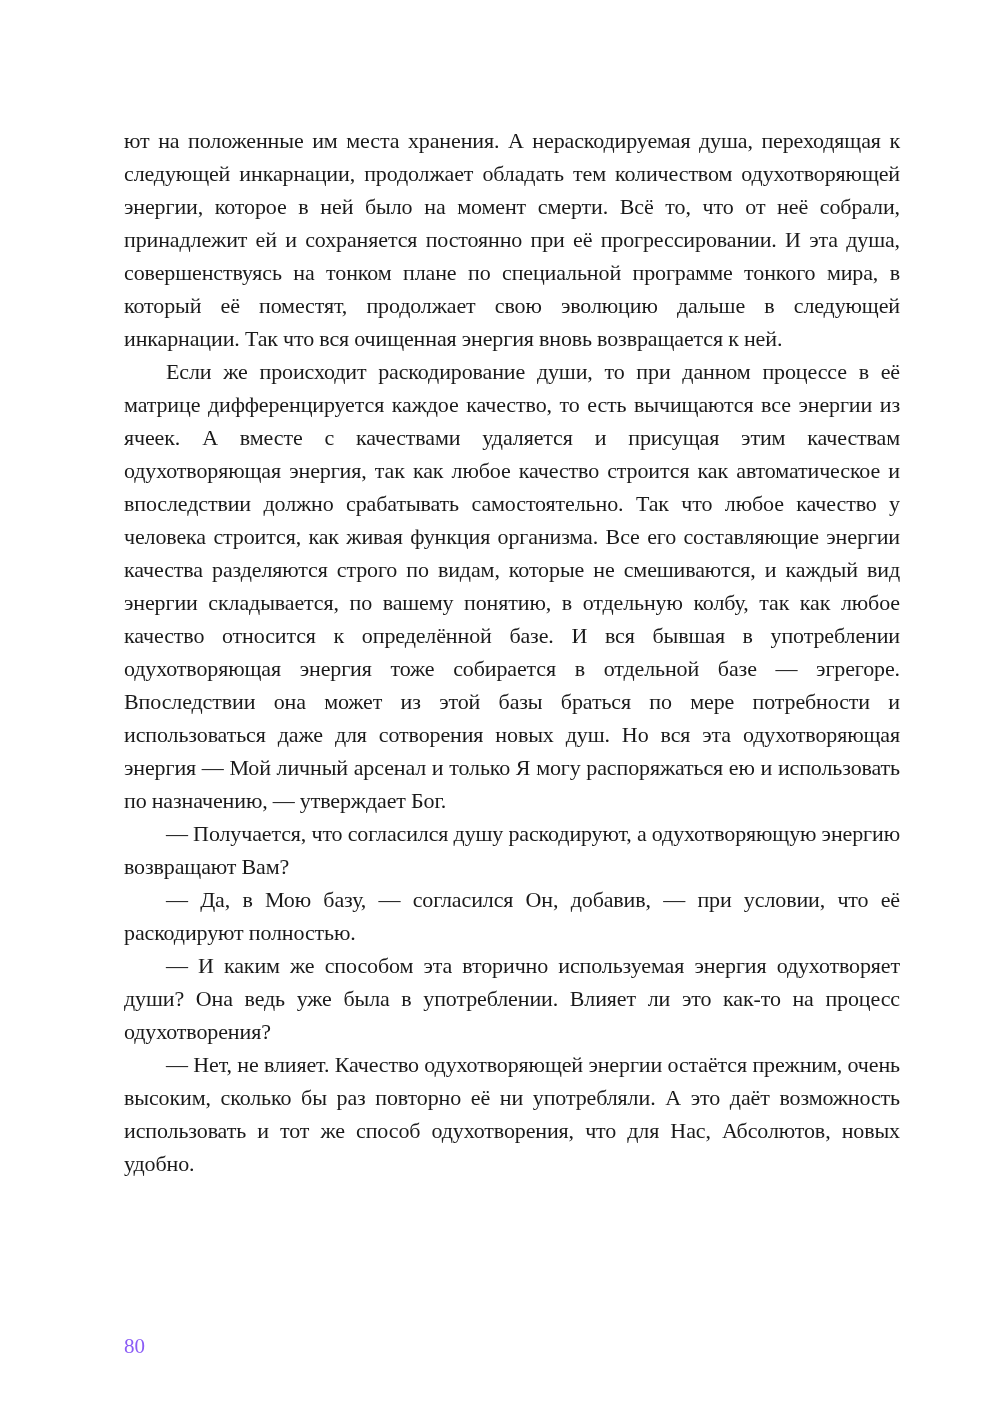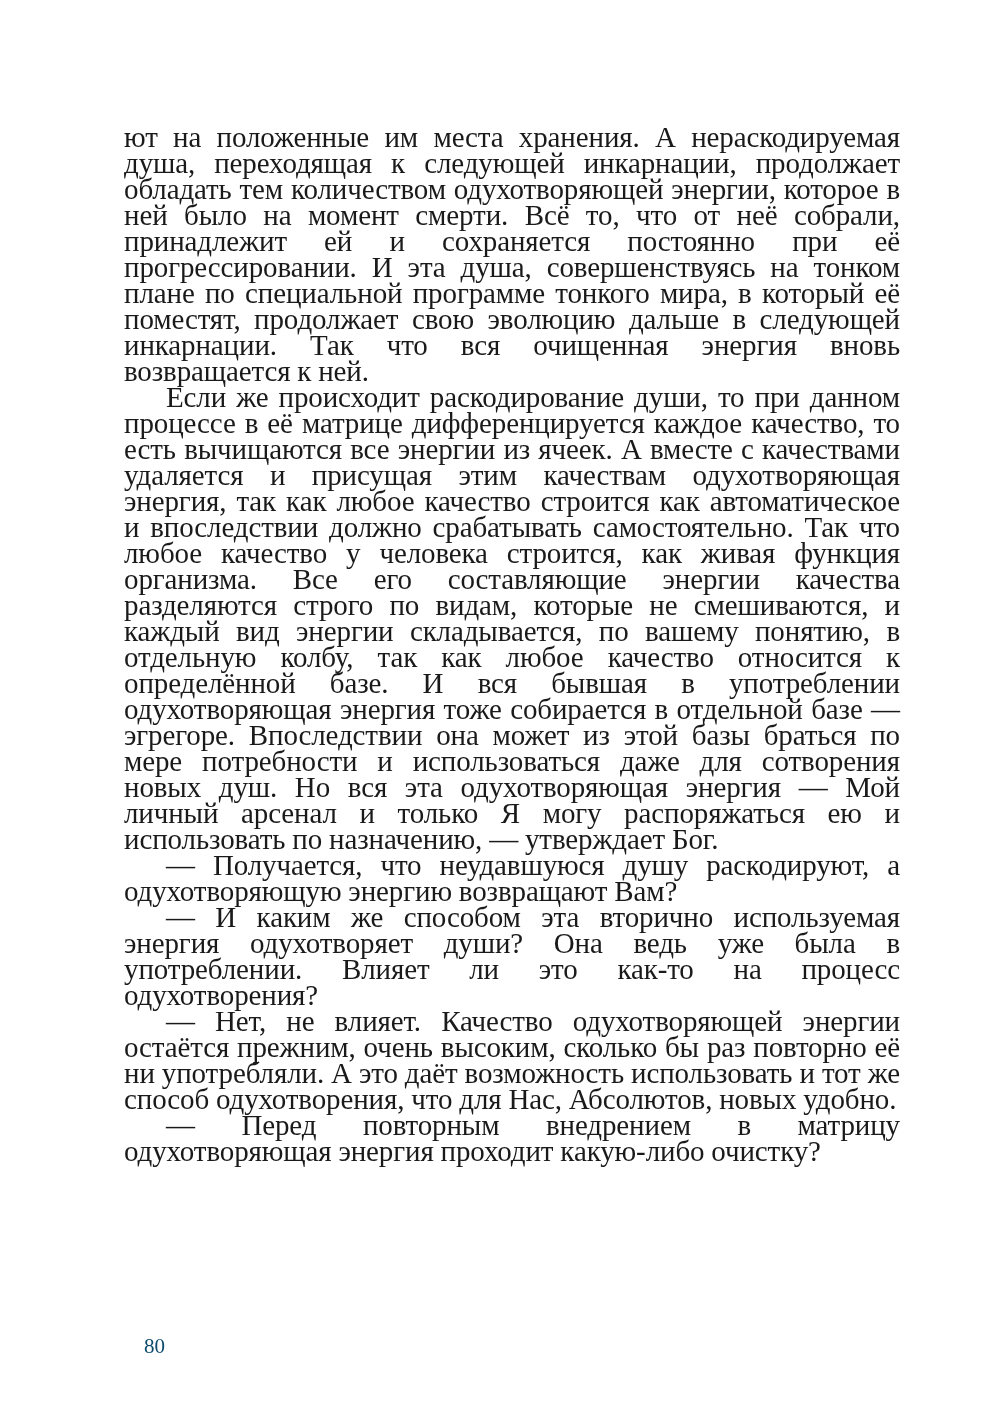--- a/index.html
+++ b/index.html
@@ -27,22 +27,22 @@
 
   .text-column {
     position: absolute;
     left: 124px;
     top: 124px;
     width: 776px;
   }
 
   .para {
     margin: 0;
-    font-size: 29px;
-    line-height: 26px;
+    font-size: 22px;
+    line-height: 33px;
     text-align: justify;
     text-align-last: left;
     text-justify: inter-word;
     letter-spacing: -0.12px;
     word-spacing: -0.2px;
     hyphens: manual;
     -webkit-hyphens: manual;
   }
 
   .para.indent {
@@ -52,43 +52,42 @@
   .para.cont {
     text-indent: 0;
   }
 
   .page-number {
     position: absolute;
     left: 124px;
     top: 1333px;
     font-size: 21px;
     line-height: 26px;
-    color: #0c4a6e;
+    color: #8b5cf6;
     font-family: "Liberation Serif", "DejaVu Serif", serif;
-    margin-left: 20px;
   }
 </style>
 </head>
 <body>
 
 <div class="page">
 
   <div class="text-column">
 
     <p class="para cont">ют на положенные им места хранения. А нераскодируемая душа, переходящая к следующей инкарнации, продолжает обладать тем количеством одухотворяющей энергии, которое в ней было на момент смерти. Всё то, что от неё собрали, принадлежит ей и сохраняется постоянно при её прогрессировании. И эта душа, совершенствуясь на тонком плане по специальной программе тонкого мира, в который её поместят, продолжает свою эволюцию дальше в следующей инкарнации. Так что вся очищенная энергия вновь возвращается к ней.</p>
 
     <p class="para indent">Если же происходит раскодирование души, то при данном процессе в её матрице дифференцируется каждое качество, то есть вычищаются все энергии из ячеек. А вместе с качествами удаляется и присущая этим качествам одухотворяющая энергия, так как любое качество строится как автоматическое и впоследствии должно срабатывать самостоятельно. Так что любое качество у человека строится, как живая функция организма. Все его составляющие энергии качества разделяются строго по видам, которые не смешиваются, и каждый вид энергии складывается, по вашему понятию, в отдельную колбу, так как любое качество относится к определённой базе. И вся бывшая в употреблении одухотворяющая энергия тоже собирается в отдельной базе — эгрегоре. Впоследствии она может из этой базы браться по мере потребности и использоваться даже для сотворения новых душ. Но вся эта одухотворяющая энергия — Мой личный арсенал и только Я могу распоряжаться ею и использовать по назначению, — утверждает Бог.</p>
 
-    <p class="para indent">— Получается, что неудавшуюся душу раскодируют, а одухотворяющую энергию возвращают Вам?</p>
+    <p class="para indent">— Получается, что согласился душу раскодируют, а одухотворяющую энергию возвращают Вам?</p>
 
+    <p class="para indent">— Да, в Мою базу, — согласился Он, добавив, — при условии, что её раскодируют полностью.</p>
 
     <p class="para indent">— И каким же способом эта вторично используемая энергия одухотворяет души? Она ведь уже была в употреблении. Влияет ли это как-то на процесс одухотворения?</p>
 
     <p class="para indent">— Нет, не влияет. Качество одухотворяющей энергии остаётся прежним, очень высоким, сколько бы раз повторно её ни употребляли. А это даёт возможность использовать и тот же способ одухотворения, что для Нас, Абсолютов, новых удобно.</p>
 
-    <p class="para indent">— Перед повторным внедрением в матрицу одухотворяющая энергия проходит какую-либо очистку?</p>
 
 
   </div>
 
   <div class="page-number">80</div>
 
 </div>
 
 </body></html>

